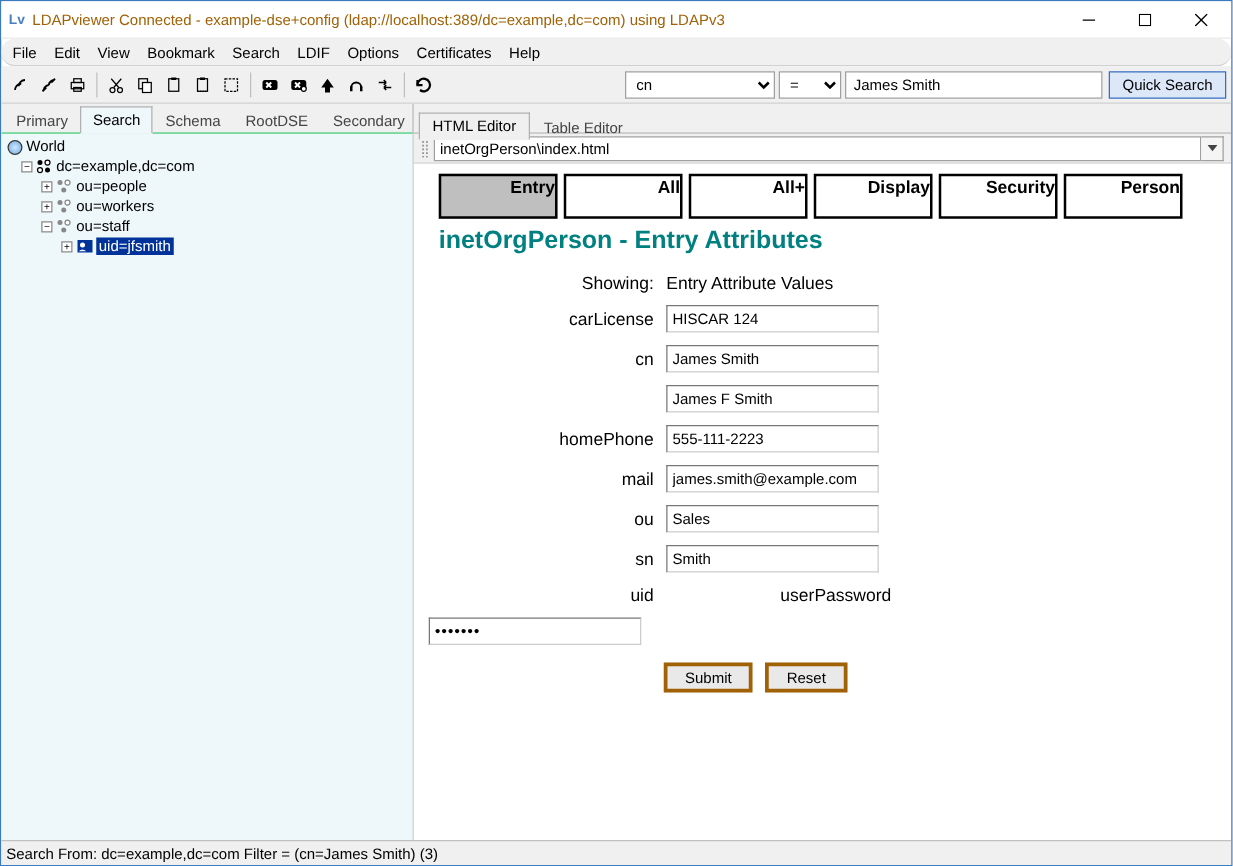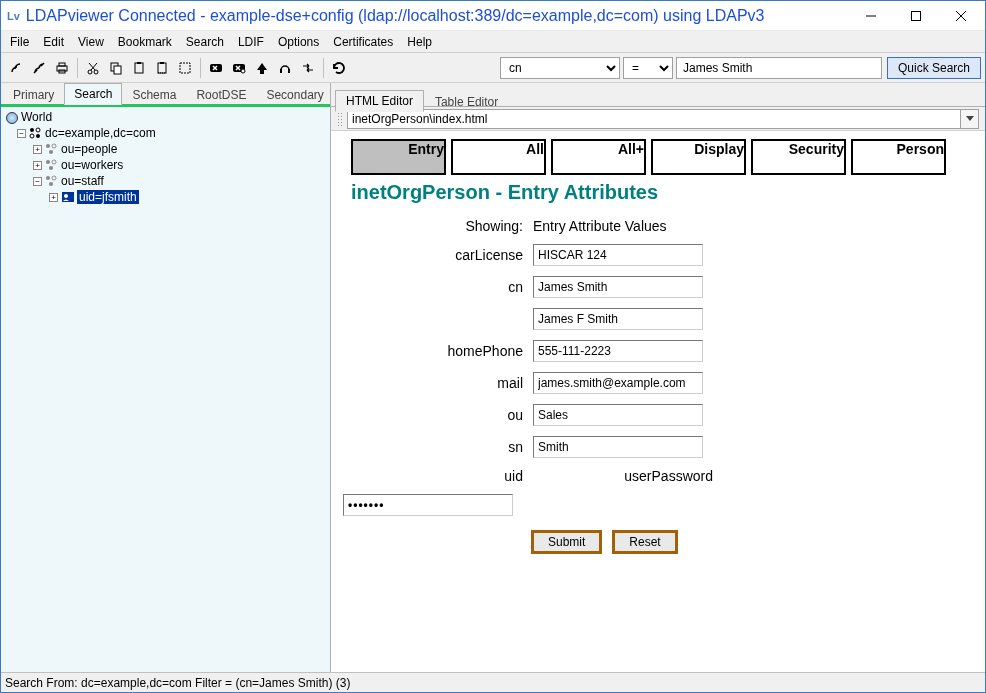--- a/index.html
+++ b/index.html
@@ -23,39 +23,40 @@
     padding: 0 2px 0 6px;
     border-bottom: 1px solid #eaeaea;
   }
   .titlebar .appicon {
     font-size: 11px;
     font-weight: bold;
     color: #4a7fbf;
     margin-right: 6px;
     font-family: Arial, sans-serif;
   }
-  .titlebar .title { flex: 1; font-size: 16px; color: #1d4ed8; }
+  .titlebar .title { flex: 1; font-size: 12px; color: #a16207; }
   .winbtn {
     width: 45px;
     height: 28px;
     display: flex;
     align-items: center;
     justify-content: center;
     font-family: "Segoe UI Symbol";
     font-size: 11px;
     color: #000;
   }
   
   .menubar {
     height: 22px;
     display: flex;
     align-items: center;
     padding: 0 2px;
     background: #f0f0f0;
     border-bottom: 1px solid #d0d0d0;
+    border-radius: 11px;
   }
   .menu-item { padding: 2px 7px; font-size: 12px; }
   
   .toolbar-row {
     height: 30px;
     display: flex;
     align-items: center;
     background: #f0f0f0;
     padding: 0 4px;
     border-bottom: 1px solid #d0d0d0;
@@ -98,21 +99,21 @@
     display: flex;
     flex-direction: column;
     border-right: 1px solid #b0b0b0;
     background: #f0f0f0;
   }
   .left-tabs {
     height: 24px;
     display: flex;
     align-items: flex-end;
     padding: 0 2px;
-    border-bottom: 3px solid #22c55e;
+    border-bottom: 1px solid #22c55e;
   }
   .left-tab {
     padding: 3px 9px;
     font-size: 12px;
     color: #444;
     border: 1px solid transparent;
     border-bottom: none;
     position: relative;
     top: 1px;
   }

